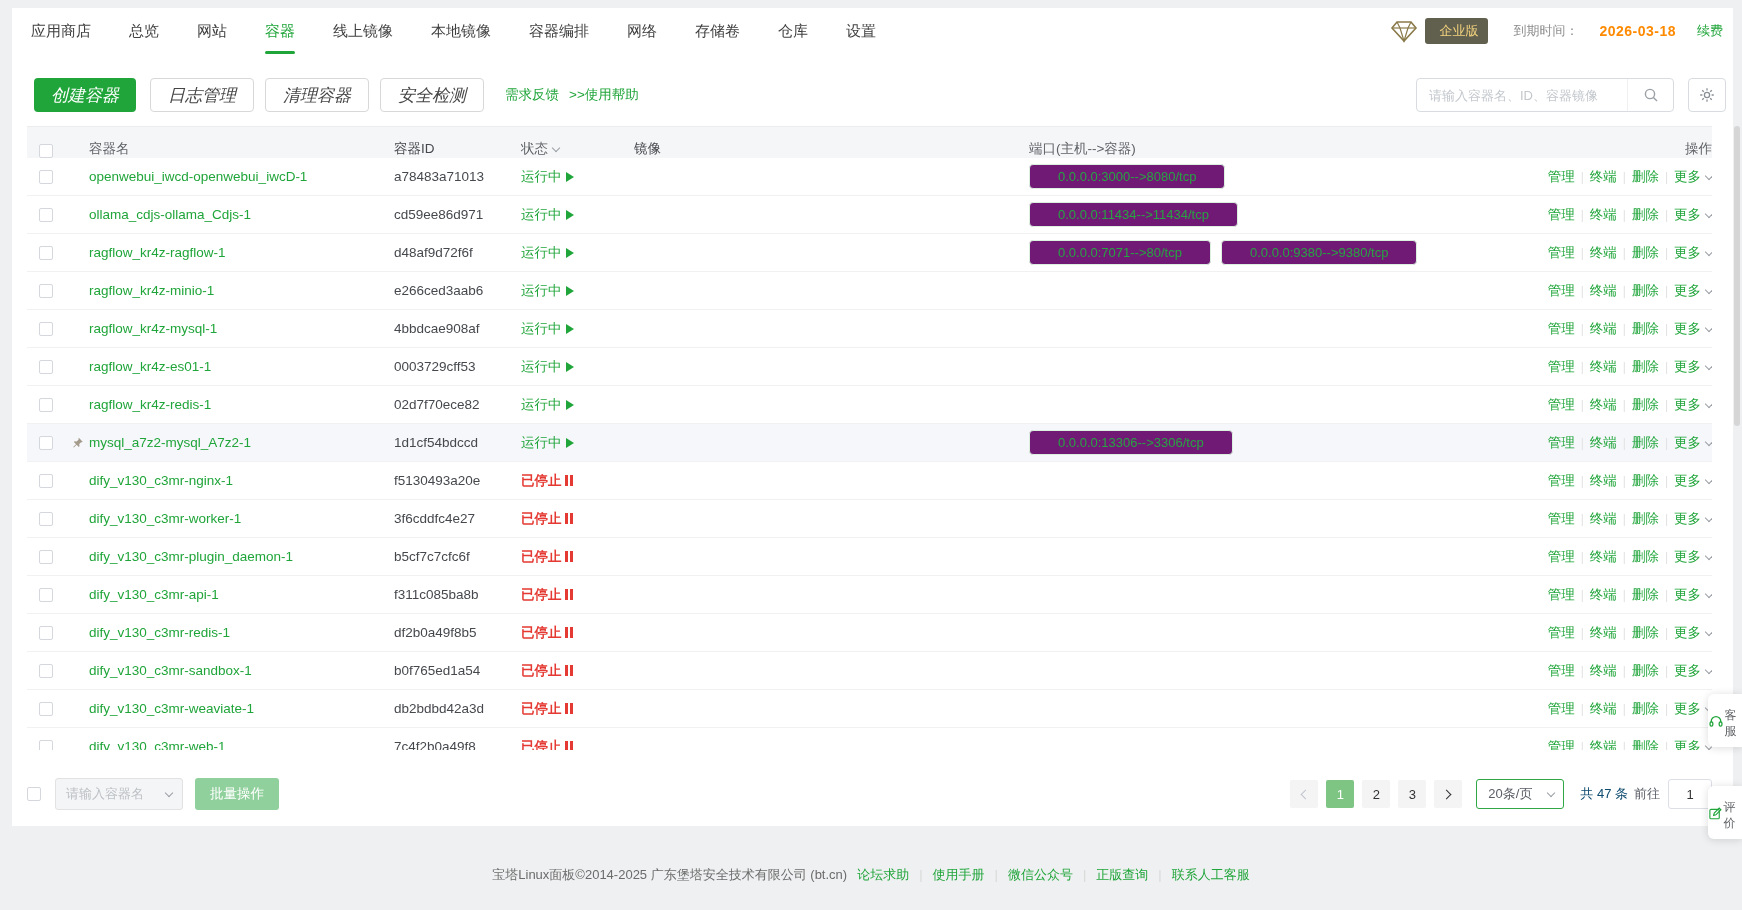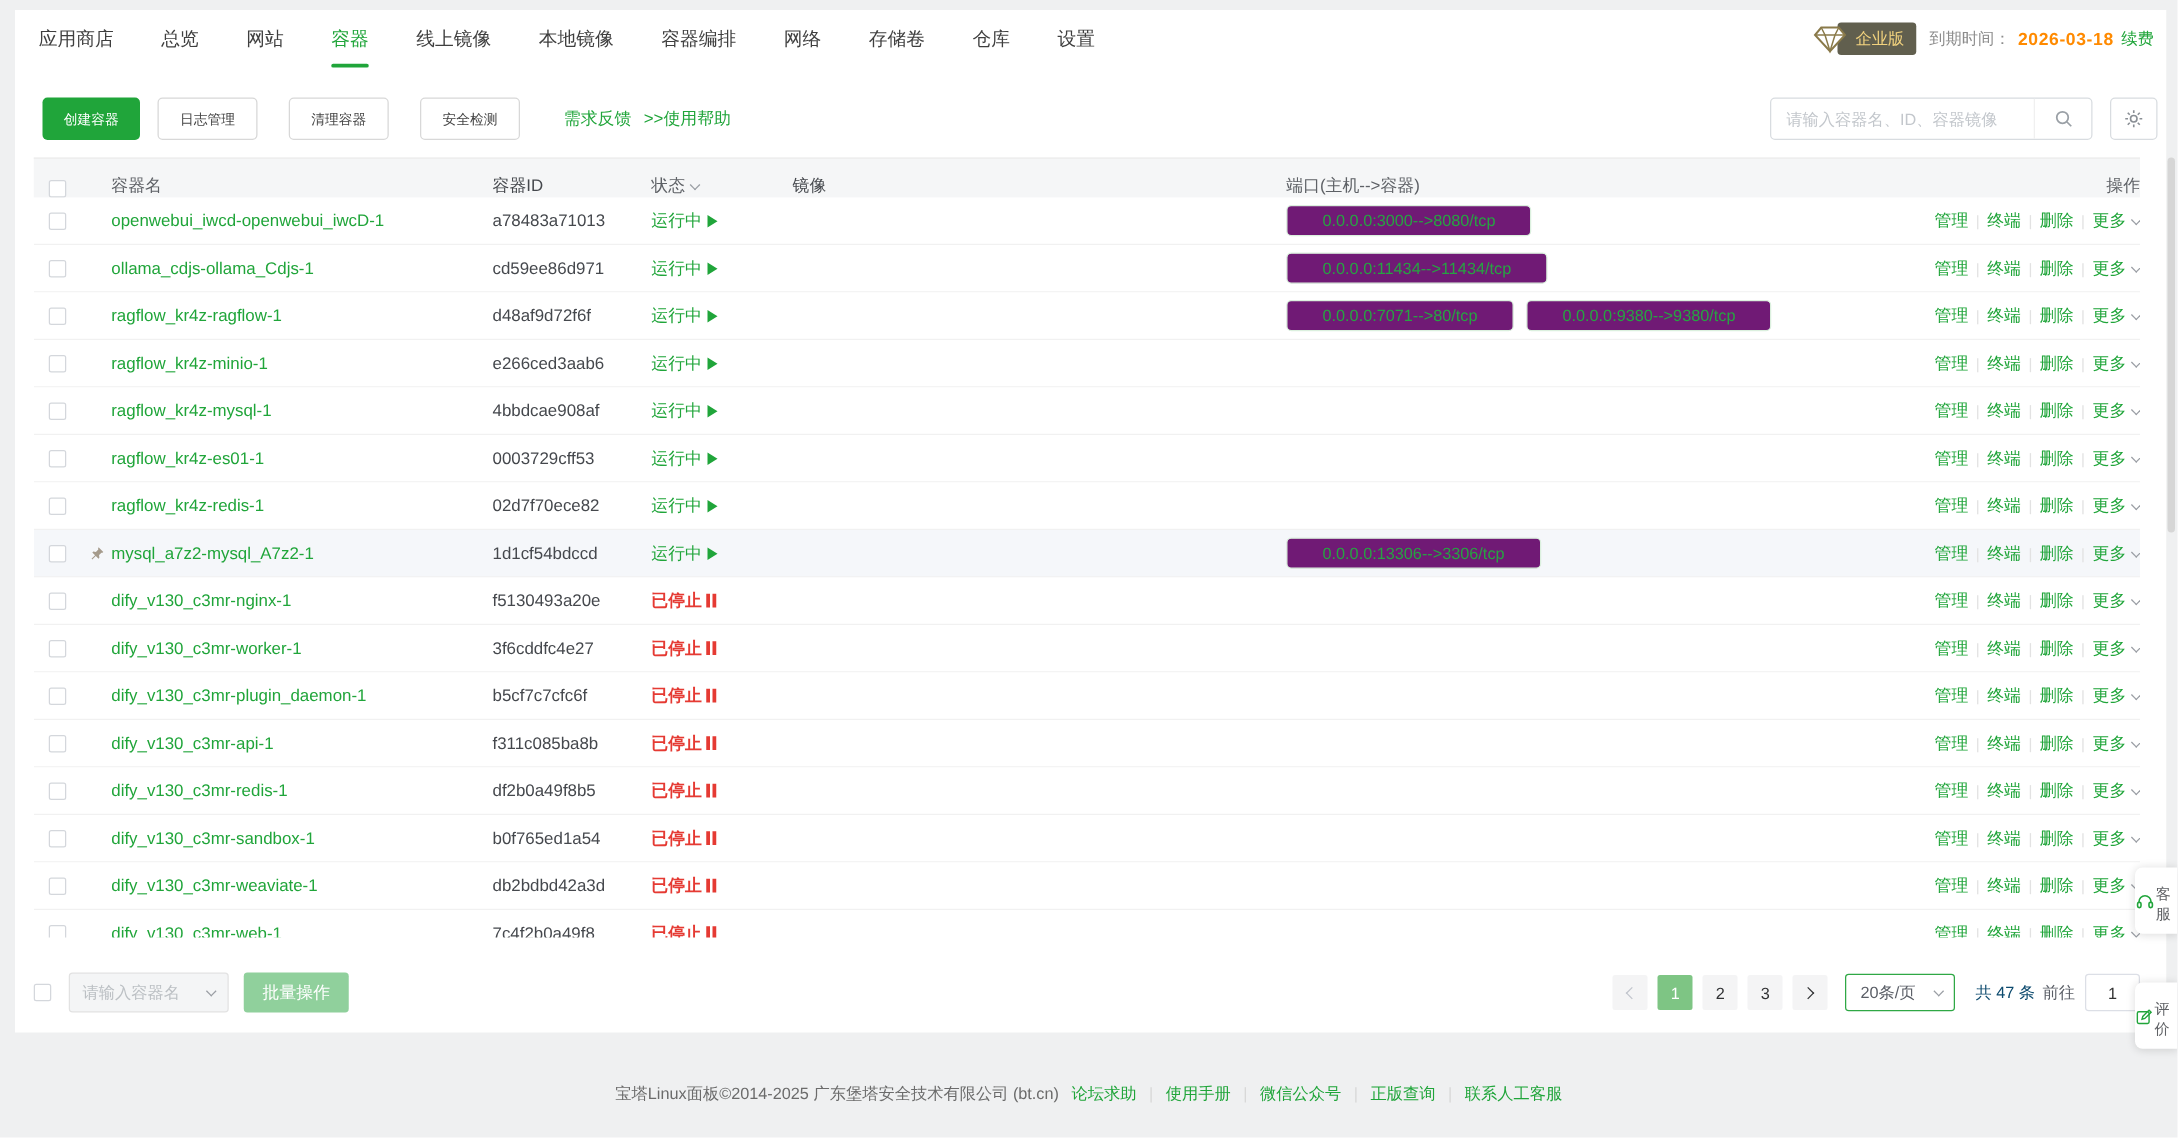--- a/index.html
+++ b/index.html
@@ -10,32 +10,32 @@
     position:relative;
     color:#45484d;
   }
   .sheet { position:absolute; left:12px; top:8px; width:1721px; height:818px; background:#fff; }
 
   
   .topnav { height:46px; display:flex; align-items:center; padding:0 10px 0 19px; }
   .nav-item { margin-right:38px; font-size:15px; color:#3f3f3f; cursor:pointer; position:relative; padding:13px 0;font-family:Liberation Serif, serif; }
   .nav-item.active { color:#20a53a; }
   .nav-item.active::after { content:""; position:absolute; left:50%; transform:translateX(-50%); bottom:0; width:30px; height:3px; background:#20a53a; border-radius:2px; }
-  .license { margin-left:auto; display:flex; align-items:center; font-size:13px; color:#8c8c8c; white-space:nowrap; }
+  .license { margin-left:auto; display:flex; align-items:center; font-size:13px; color:#8c8c8c; white-space:nowrap;gap:15px; }
   .gem { margin-right:-9px; position:relative; z-index:1; display:flex; }
   .badge { background:#615f4e; color:#f3d37e; font-size:13px; padding:4px 10px 4px 14px; border-radius:3px; }
   .expiry-label { margin-left:10px; }
   .expiry-date { color:#ff8a00; font-weight:bold; font-size:14px; margin:0 6px; letter-spacing:.5px; }
   .renew { color:#20a53a; cursor:pointer; }
 
   
   .toolbar { display:flex; align-items:center; padding:24px 7px 12px 22px; }
-  .btn { height:34px; border-radius:4px; font-size:11px; display:inline-flex; align-items:center; justify-content:center; padding:0 17px; cursor:pointer; white-space:nowrap; }
+  .btn { height:34px; border-radius:4px; font-size:17px; display:inline-flex; align-items:center; justify-content:center; padding:0 17px; cursor:pointer; white-space:nowrap;font-style:italic; }
   .btn-primary { background:#20a53a; color:#fff; margin-right:14px; }
-  .btn-plain { background:#fff; border:1px solid #d8d8d8; color:#454545; margin-right:25px; }
+  .btn-plain { background:#fff; border:1px solid #d8d8d8; color:#454545; margin-right:11px; }
   .link-green { color:#20a53a; font-size:13.5px; margin-left:10px; cursor:pointer; white-space:nowrap; }
   .search-area { margin-left:auto; display:flex; align-items:center; }
   .search-group { display:flex; align-items:center; border:1px solid #d8dce0; border-radius:4px; height:34px; width:258px; background:#fff; }
   .search-group input { border:0; outline:0; flex:1; min-width:0; padding:0 12px; font-size:13px; color:#333; font-family:inherit; background:transparent; }
   .search-group input::placeholder { color:#c3c7cc; }
   .search-btn { width:46px; height:100%; display:flex; align-items:center; justify-content:center; cursor:pointer; border-left:1px solid #f0f0f0; }
   .gear-btn { width:38px; height:34px; border:1px solid #d8dce0; border-radius:4px; margin-left:14px; display:flex; align-items:center; justify-content:center; cursor:pointer; background:#fff; }
 
   
   .table { margin:2px 21px 0 15px; font-size:13.5px; }

